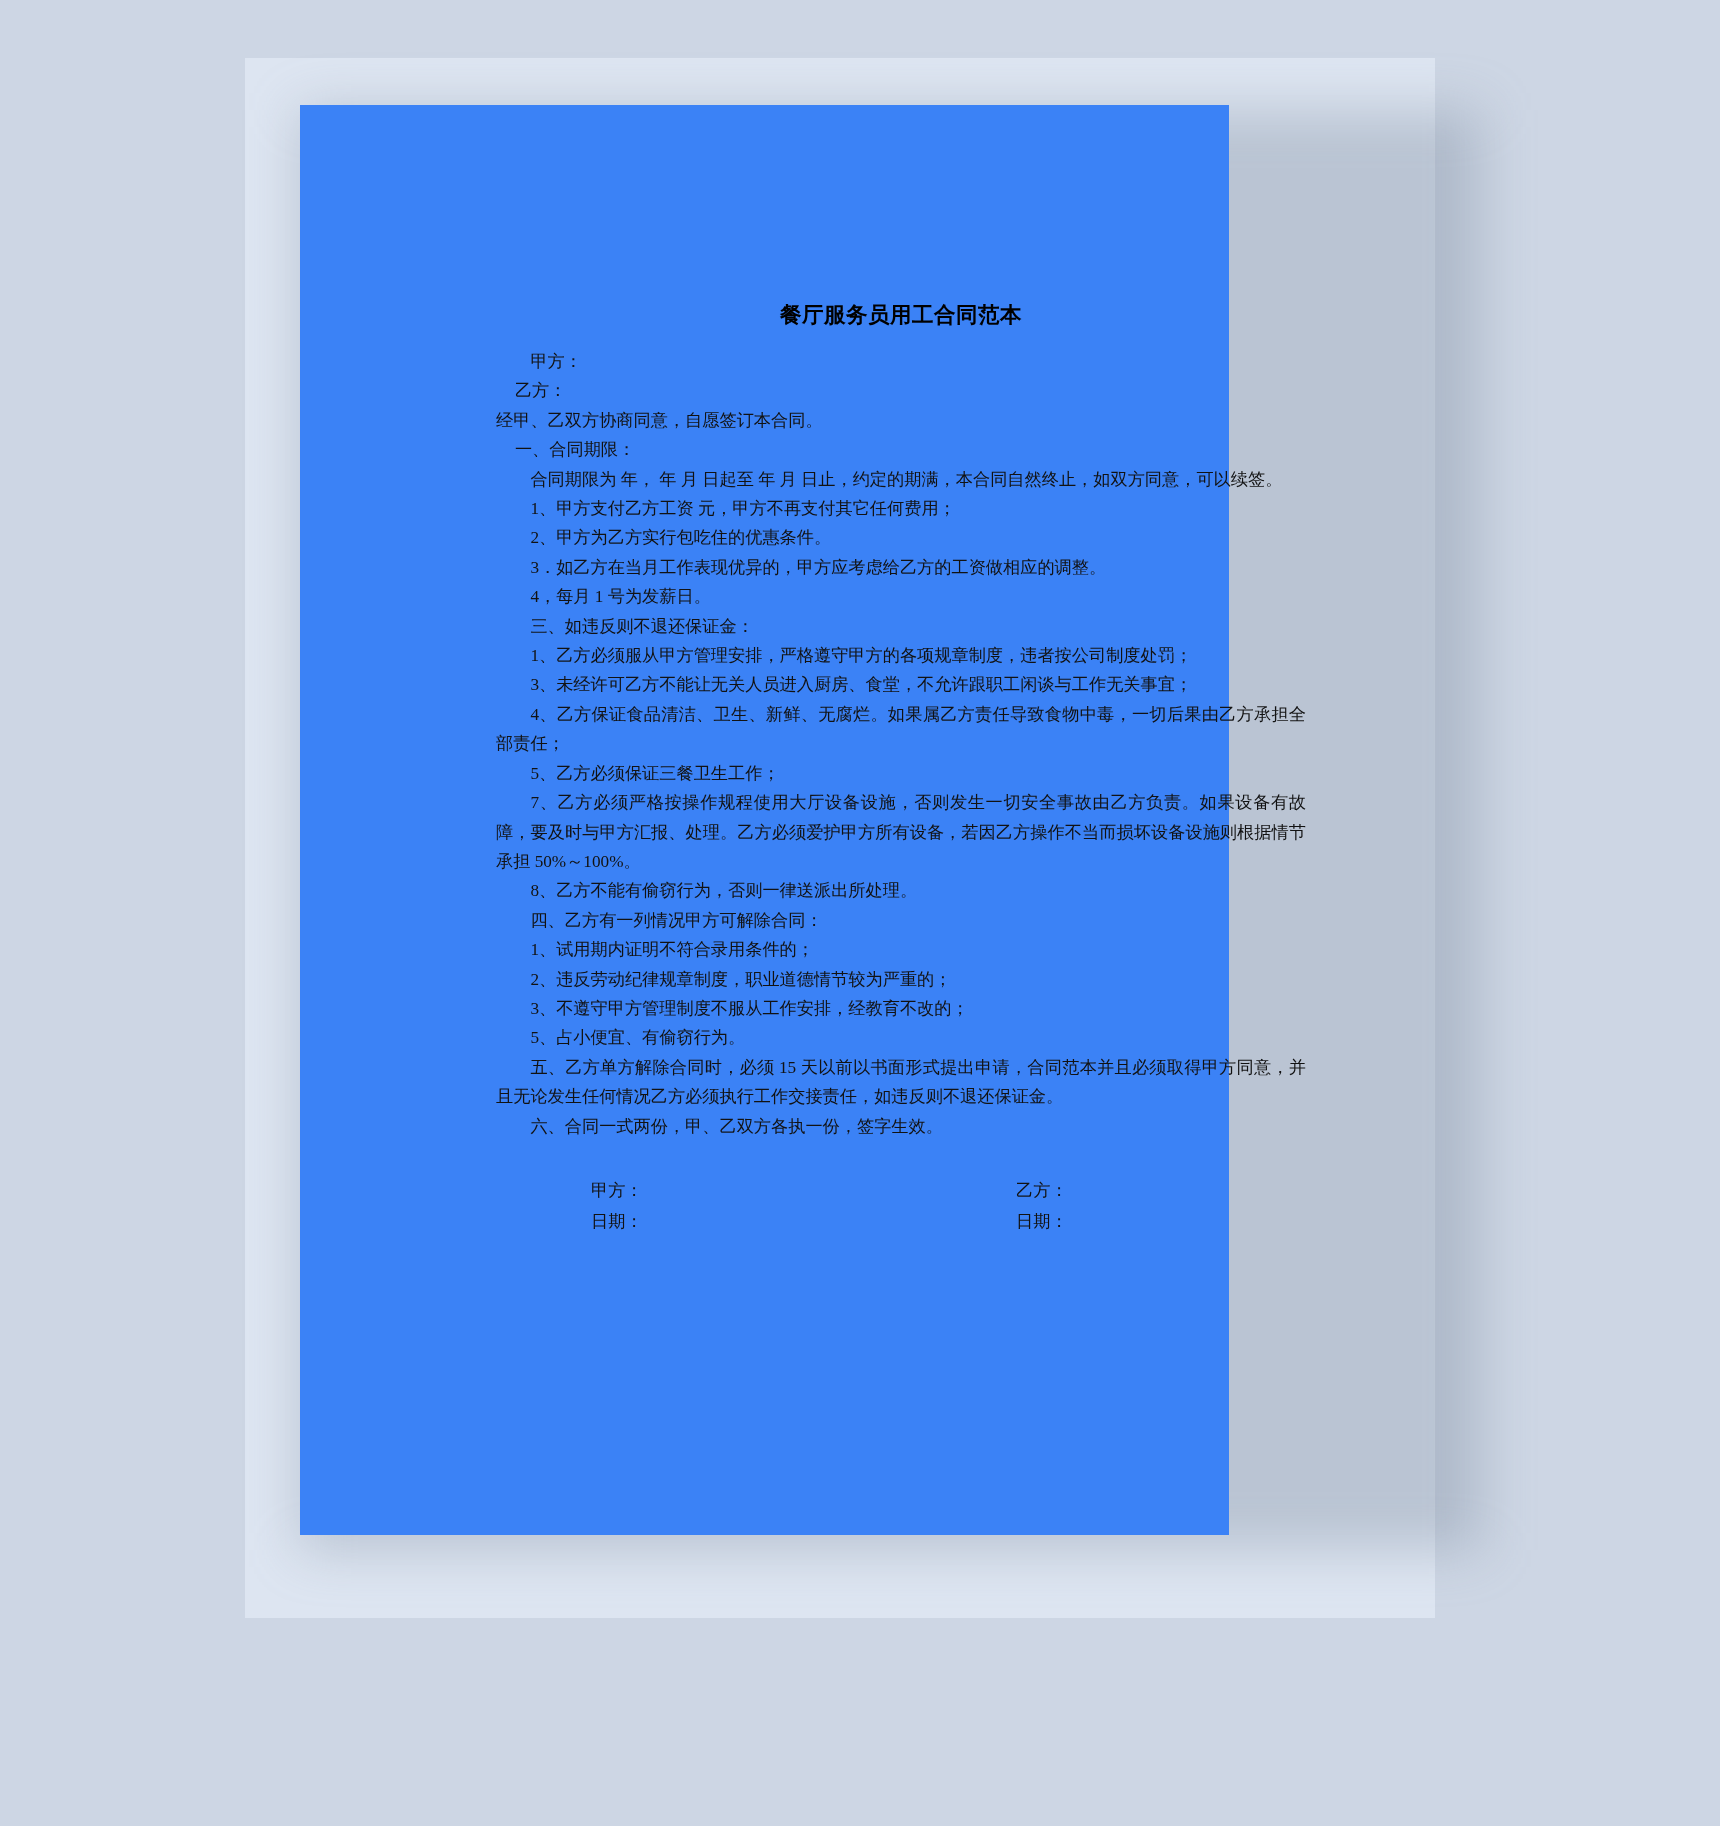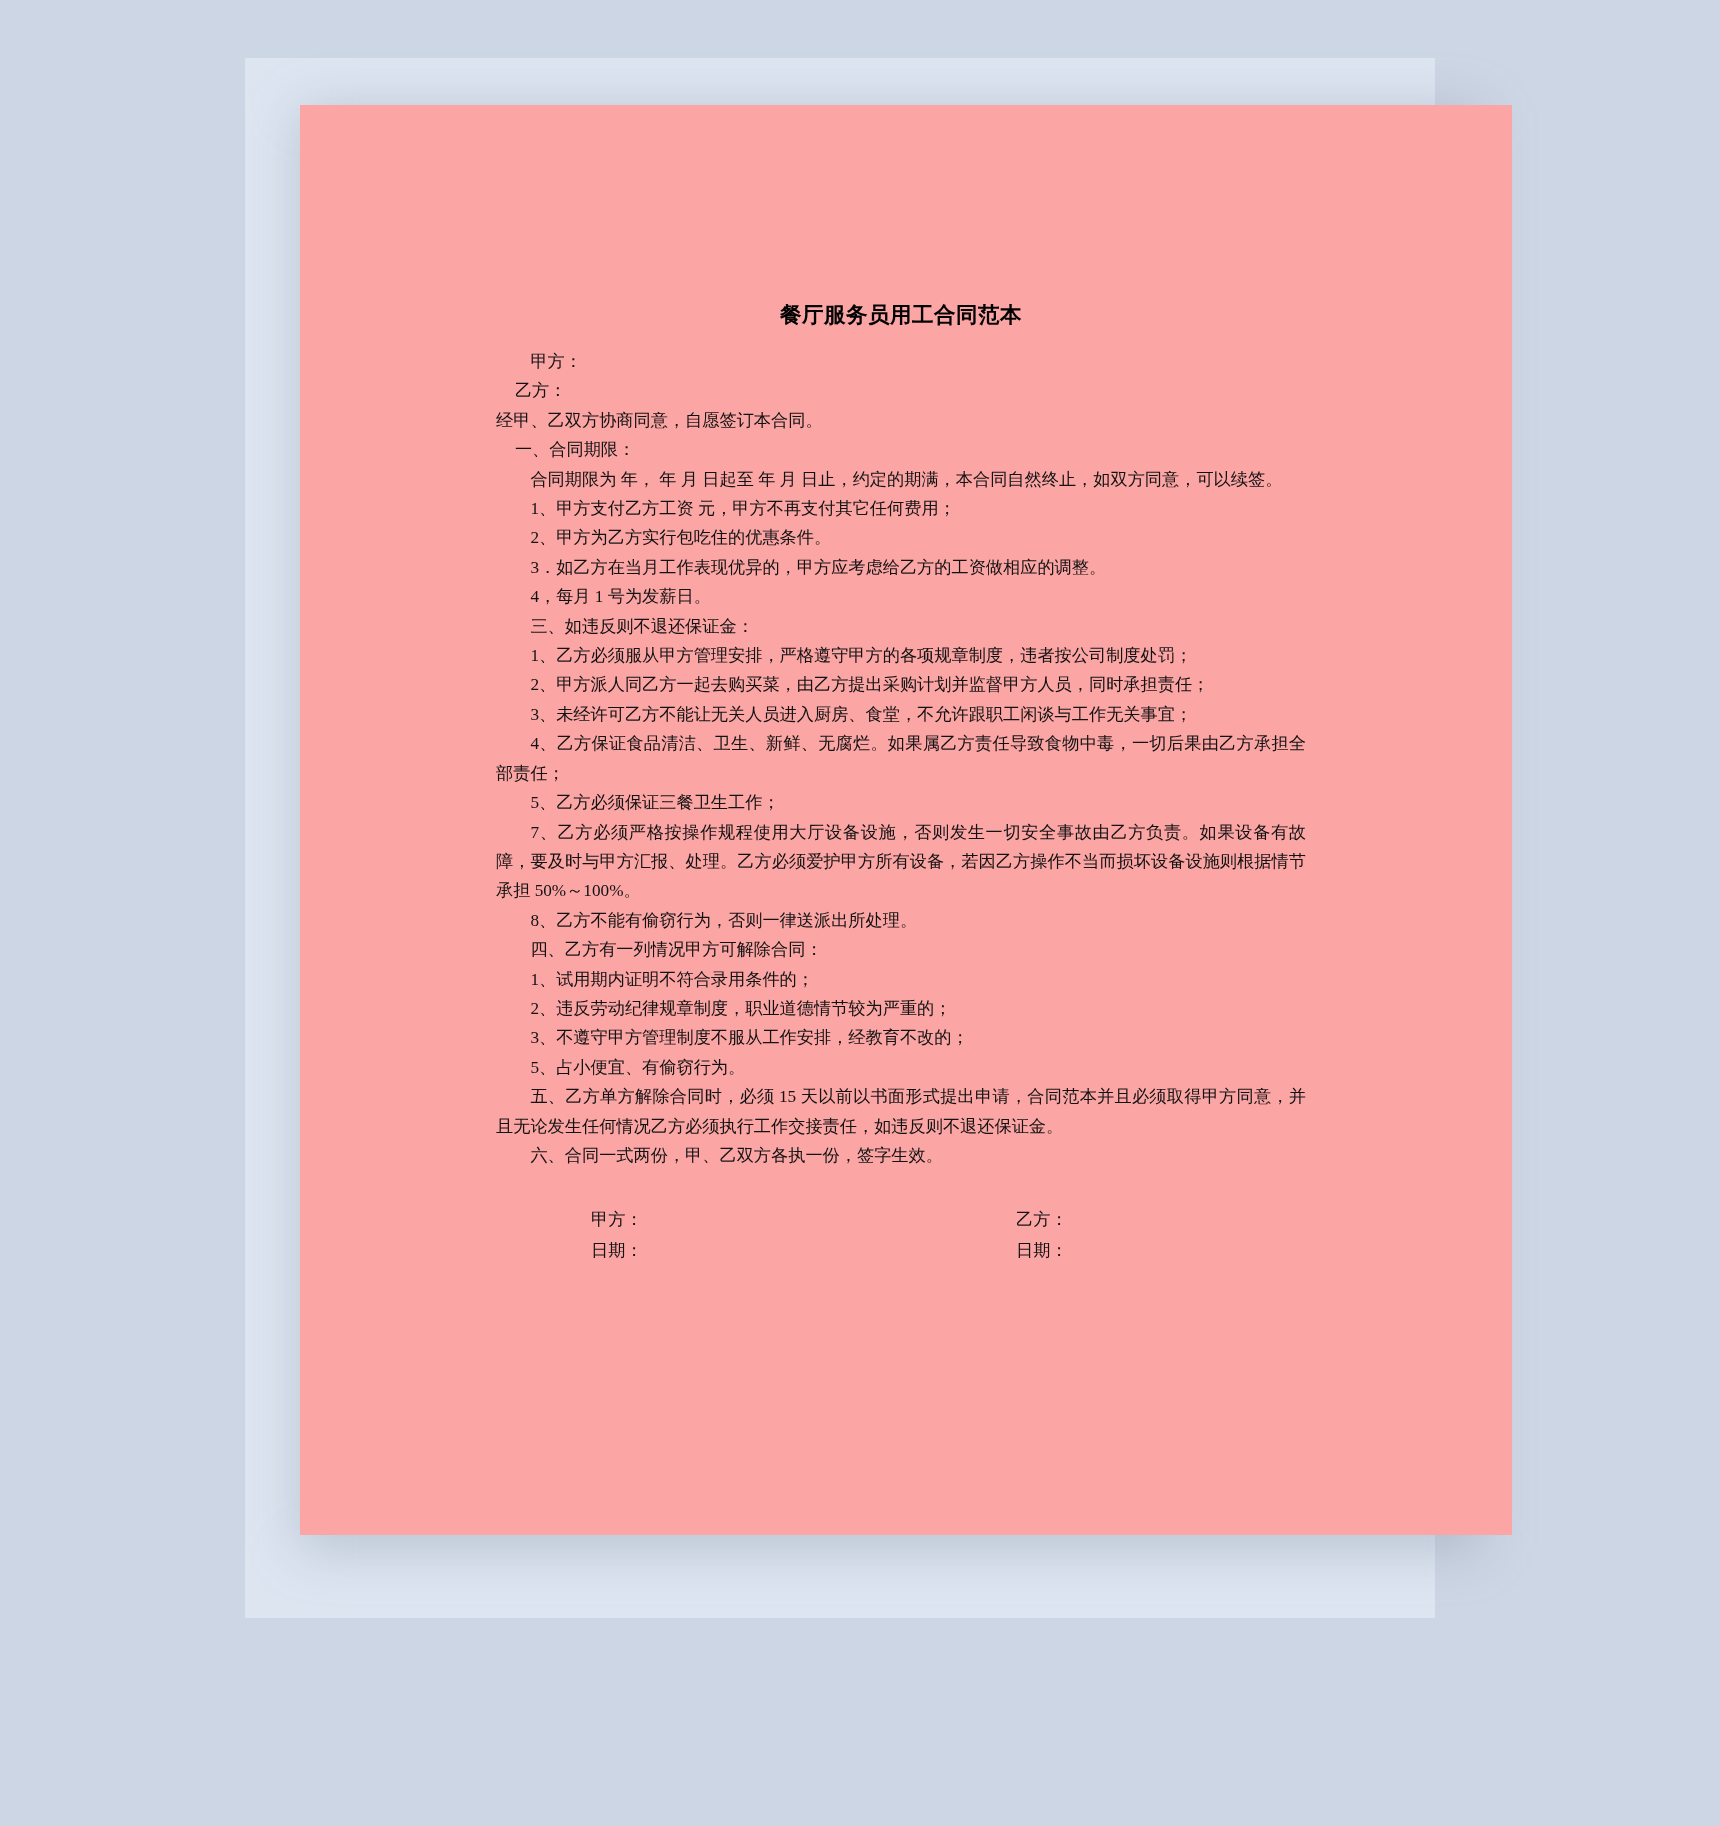--- a/index.html
+++ b/index.html
@@ -38,23 +38,23 @@
     width: 1180px;
     height: 1440px;
     background: rgba(120,135,155,0.35);
     filter: blur(26px);
   }
 
   .page {
     position: absolute;
     left: 300px;
     top: 105px;
-    width: 1212px;
+    width: 929px;
     height: 1430px;
-    background: #fca5a5;
+    background: #3b82f6;
     box-sizing: border-box;
   }
 
   .doc-body {
     position: absolute;
     left: 196px;
     top: 195px;
     width: 810px;
   }
 
@@ -115,21 +115,20 @@
       <p class="para indent-half">一、合同期限：</p>
       <p class="para indent-1">合同期限为 年， 年 月 日起至 年 月 日止，约定的期满，本合同自然终止，如双方同意，可以续签。</p>
 
       <p class="para indent-1">1、甲方支付乙方工资 元，甲方不再支付其它任何费用；</p>
       <p class="para indent-1">2、甲方为乙方实行包吃住的优惠条件。</p>
       <p class="para indent-1">3．如乙方在当月工作表现优异的，甲方应考虑给乙方的工资做相应的调整。</p>
       <p class="para indent-1">4，每月 1 号为发薪日。</p>
 
       <p class="para indent-1">三、如违反则不退还保证金：</p>
       <p class="para indent-1">1、乙方必须服从甲方管理安排，严格遵守甲方的各项规章制度，违者按公司制度处罚；</p>
-      <p class="para indent-1">2、甲方派人同乙方一起去购买菜，由乙方提出采购计划并监督甲方人员，同时承担责任；</p>
       <p class="para indent-1">3、未经许可乙方不能让无关人员进入厨房、食堂，不允许跟职工闲谈与工作无关事宜；</p>
       <p class="para indent-1">4、乙方保证食品清洁、卫生、新鲜、无腐烂。如果属乙方责任导致食物中毒，一切后果由乙方承担全部责任；</p>
       <p class="para indent-1">5、乙方必须保证三餐卫生工作；</p>
       <p class="para indent-1">7、乙方必须严格按操作规程使用大厅设备设施，否则发生一切安全事故由乙方负责。如果设备有故障，要及时与甲方汇报、处理。乙方必须爱护甲方所有设备，若因乙方操作不当而损坏设备设施则根据情节承担 50%～100%。</p>
       <p class="para indent-1">8、乙方不能有偷窃行为，否则一律送派出所处理。</p>
 
       <p class="para indent-1">四、乙方有一列情况甲方可解除合同：</p>
       <p class="para indent-1">1、试用期内证明不符合录用条件的；</p>
       <p class="para indent-1">2、违反劳动纪律规章制度，职业道德情节较为严重的；</p>
       <p class="para indent-1">3、不遵守甲方管理制度不服从工作安排，经教育不改的；</p>

